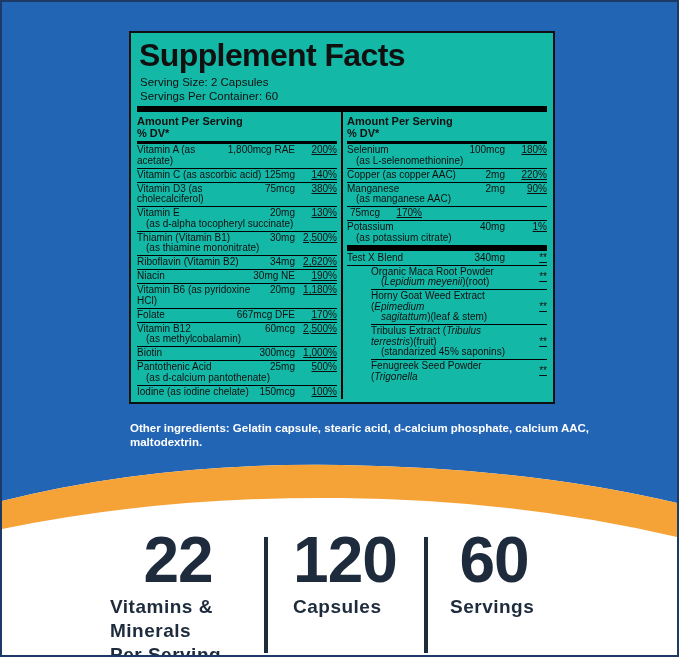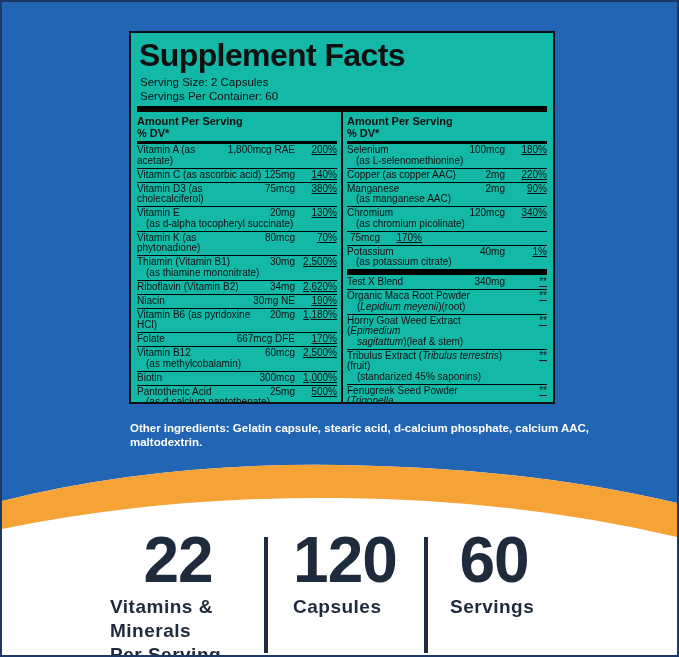--- a/index.html
+++ b/index.html
@@ -25,21 +25,21 @@
   .col-left{padding-right:4px;}
   .col-right{border-left:2px solid #000;padding-left:4px;}
   .col-head{display:flex;justify-content:space-between;font-weight:700;font-size:11px;padding:3px 0 2px 0;flex-direction:column;}
   .bar-med{height:3px;background:#000;}
   .trow{display:flex;align-items:flex-start;border-bottom:1px solid #000;padding:1px 0 1.5px 0;font-size:10px;line-height:10.5px;}
   .trow:last-child{border-bottom:none;}
   .rname{flex:1;min-width:0;}
   .rsub{padding-left:9px;white-space:nowrap;}
   .ramt{white-space:nowrap;margin-left:3px;}
   .rdv{width:42px;text-align:right;white-space:nowrap;text-decoration:underline;}
-  .blend-item{margin-left:0;}
+  .blend-item{margin-left:24px;align-items:center;}
   .blend-item .rsub{padding-left:10px;}
 
   
   .other-ing{
     position:absolute;left:128px;top:419px;width:460px;
     color:#ffffff;font-weight:700;font-size:11.5px;line-height:14px;
   }
 
   
   .stat{position:absolute;color:#1d2b3c;}
@@ -102,27 +102,20 @@
             <div class="trow">
               <div class="rname">
                 <div>Vitamin E</div>
                 <div class="rsub">(as d-alpha tocopheryl succinate)</div>
               </div>
               <div class="ramt">20mg</div>
               <div class="rdv">130%</div>
             </div>
             <div class="trow">
               <div class="rname">
-                <div>Vitamin K (as phytonadione)</div>
-              </div>
-              <div class="ramt">80mcg</div>
-              <div class="rdv">70%</div>
-            </div>
-            <div class="trow">
-              <div class="rname">
                 <div>Thiamin (Vitamin B1)</div>
                 <div class="rsub">(as thiamine mononitrate)</div>
               </div>
               <div class="ramt">30mg</div>
               <div class="rdv">2,500%</div>
             </div>
             <div class="trow">
               <div class="rname">
                 <div>Riboflavin (Vitamin B2)</div>
               </div>
@@ -207,28 +200,20 @@
             </div>
             <div class="trow">
               <div class="rname">
                 <div>Manganese</div>
                 <div class="rsub">(as manganese AAC)</div>
               </div>
               <div class="ramt">2mg</div>
               <div class="rdv">90%</div>
             </div>
             <div class="trow">
-              <div class="rname">
-                <div>Chromium</div>
-                <div class="rsub">(as chromium picolinate)</div>
-              </div>
-              <div class="ramt">120mcg</div>
-              <div class="rdv">340%</div>
-            </div>
-            <div class="trow">
               <div class="ramt">75mcg</div>
               <div class="rdv">170%</div>
             </div>
             <div class="trow">
               <div class="rname">
                 <div>Potassium</div>
                 <div class="rsub">(as potassium citrate)</div>
               </div>
               <div class="ramt">40mg</div>
               <div class="rdv">1%</div>

